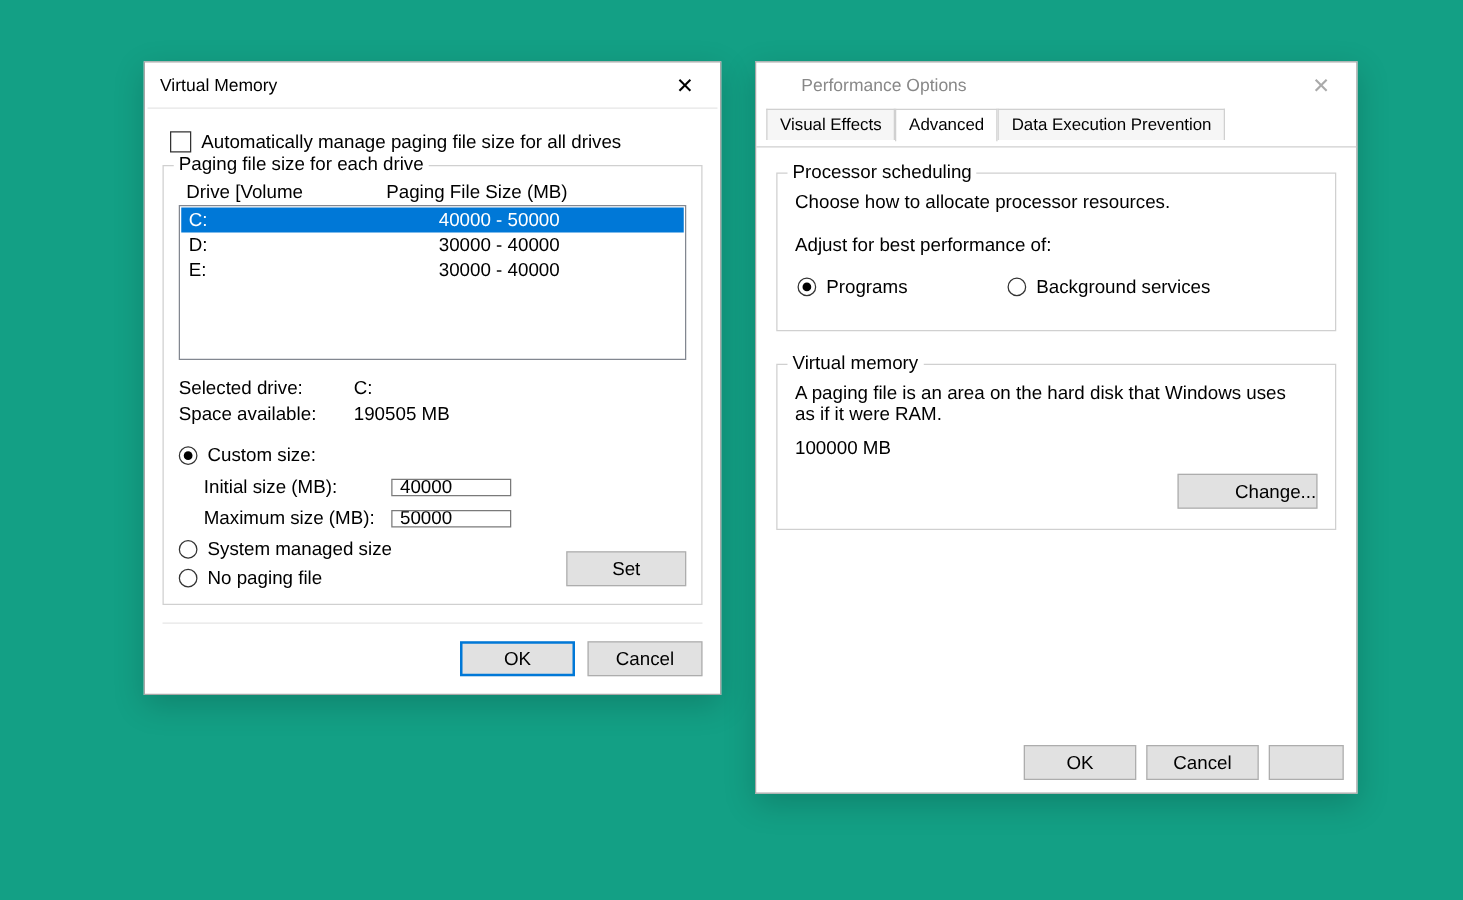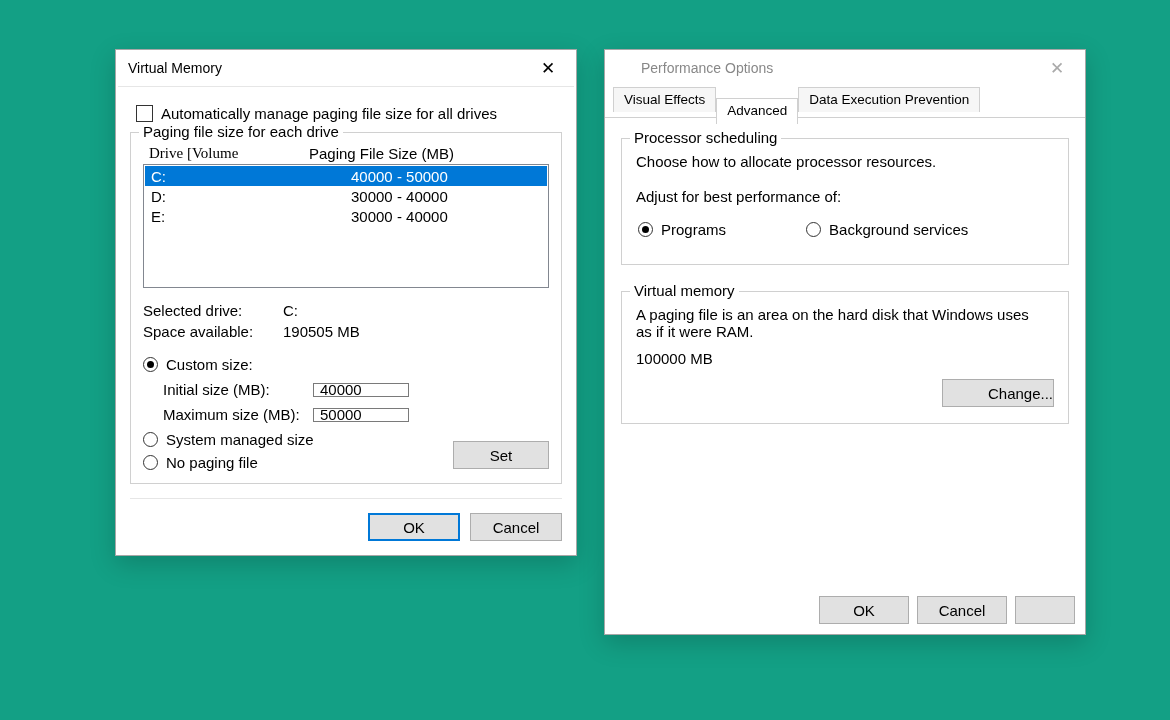--- a/index.html
+++ b/index.html
@@ -50,21 +50,21 @@
     position: absolute; top: -10px; left: 8px;
     background: #fff; padding: 0 4px;
     font-size: 15px;
   }
   .columns-head {
     display: flex;
     padding: 0 6px;
     font-size: 15px;
     margin-bottom: 2px;
   }
-  .columns-head .col-drive { flex: 0 0 160px; font-family: Liberation Serif, serif; }
+  .columns-head .col-drive { flex: 0 0 160px; }
   .columns-head .col-size { flex: 1; }
   .drive-list {
     border: 1px solid #828790;
     height: 124px;
     background: #fff;
     overflow: hidden;
     padding: 1px;
   }
   .drive-row {
     display: flex;
@@ -111,21 +111,21 @@
   .tab {
     padding: 4px 10px 5px;
     border: 1px solid #d0d0d0;
     border-bottom: none;
     background: #f6f6f6;
     margin-right: 0;
     position: relative;
     font-size: 13.5px;
     top: 1px;
   }
-  .tab.active { background: #fff; z-index: 2; top: 1px; padding-bottom: 6px; margin-top: 11px; }
+  .tab.active { background: #fff; z-index: 2; top: 1px; padding-bottom: 6px; }
   .po-body { padding: 14px 16px; }
   .po-radios { display:flex; gap: 80px; margin-top: 10px; margin-left: 2px;}
   .kv2 { display:flex; margin-top: 10px;}
   .kv2 .k { width: 270px;}
 </style>
 </head>
 <body>
 
 <div class="dialog" style="left:115px; top:49px; width:462px;">
   <div class="titlebar">

